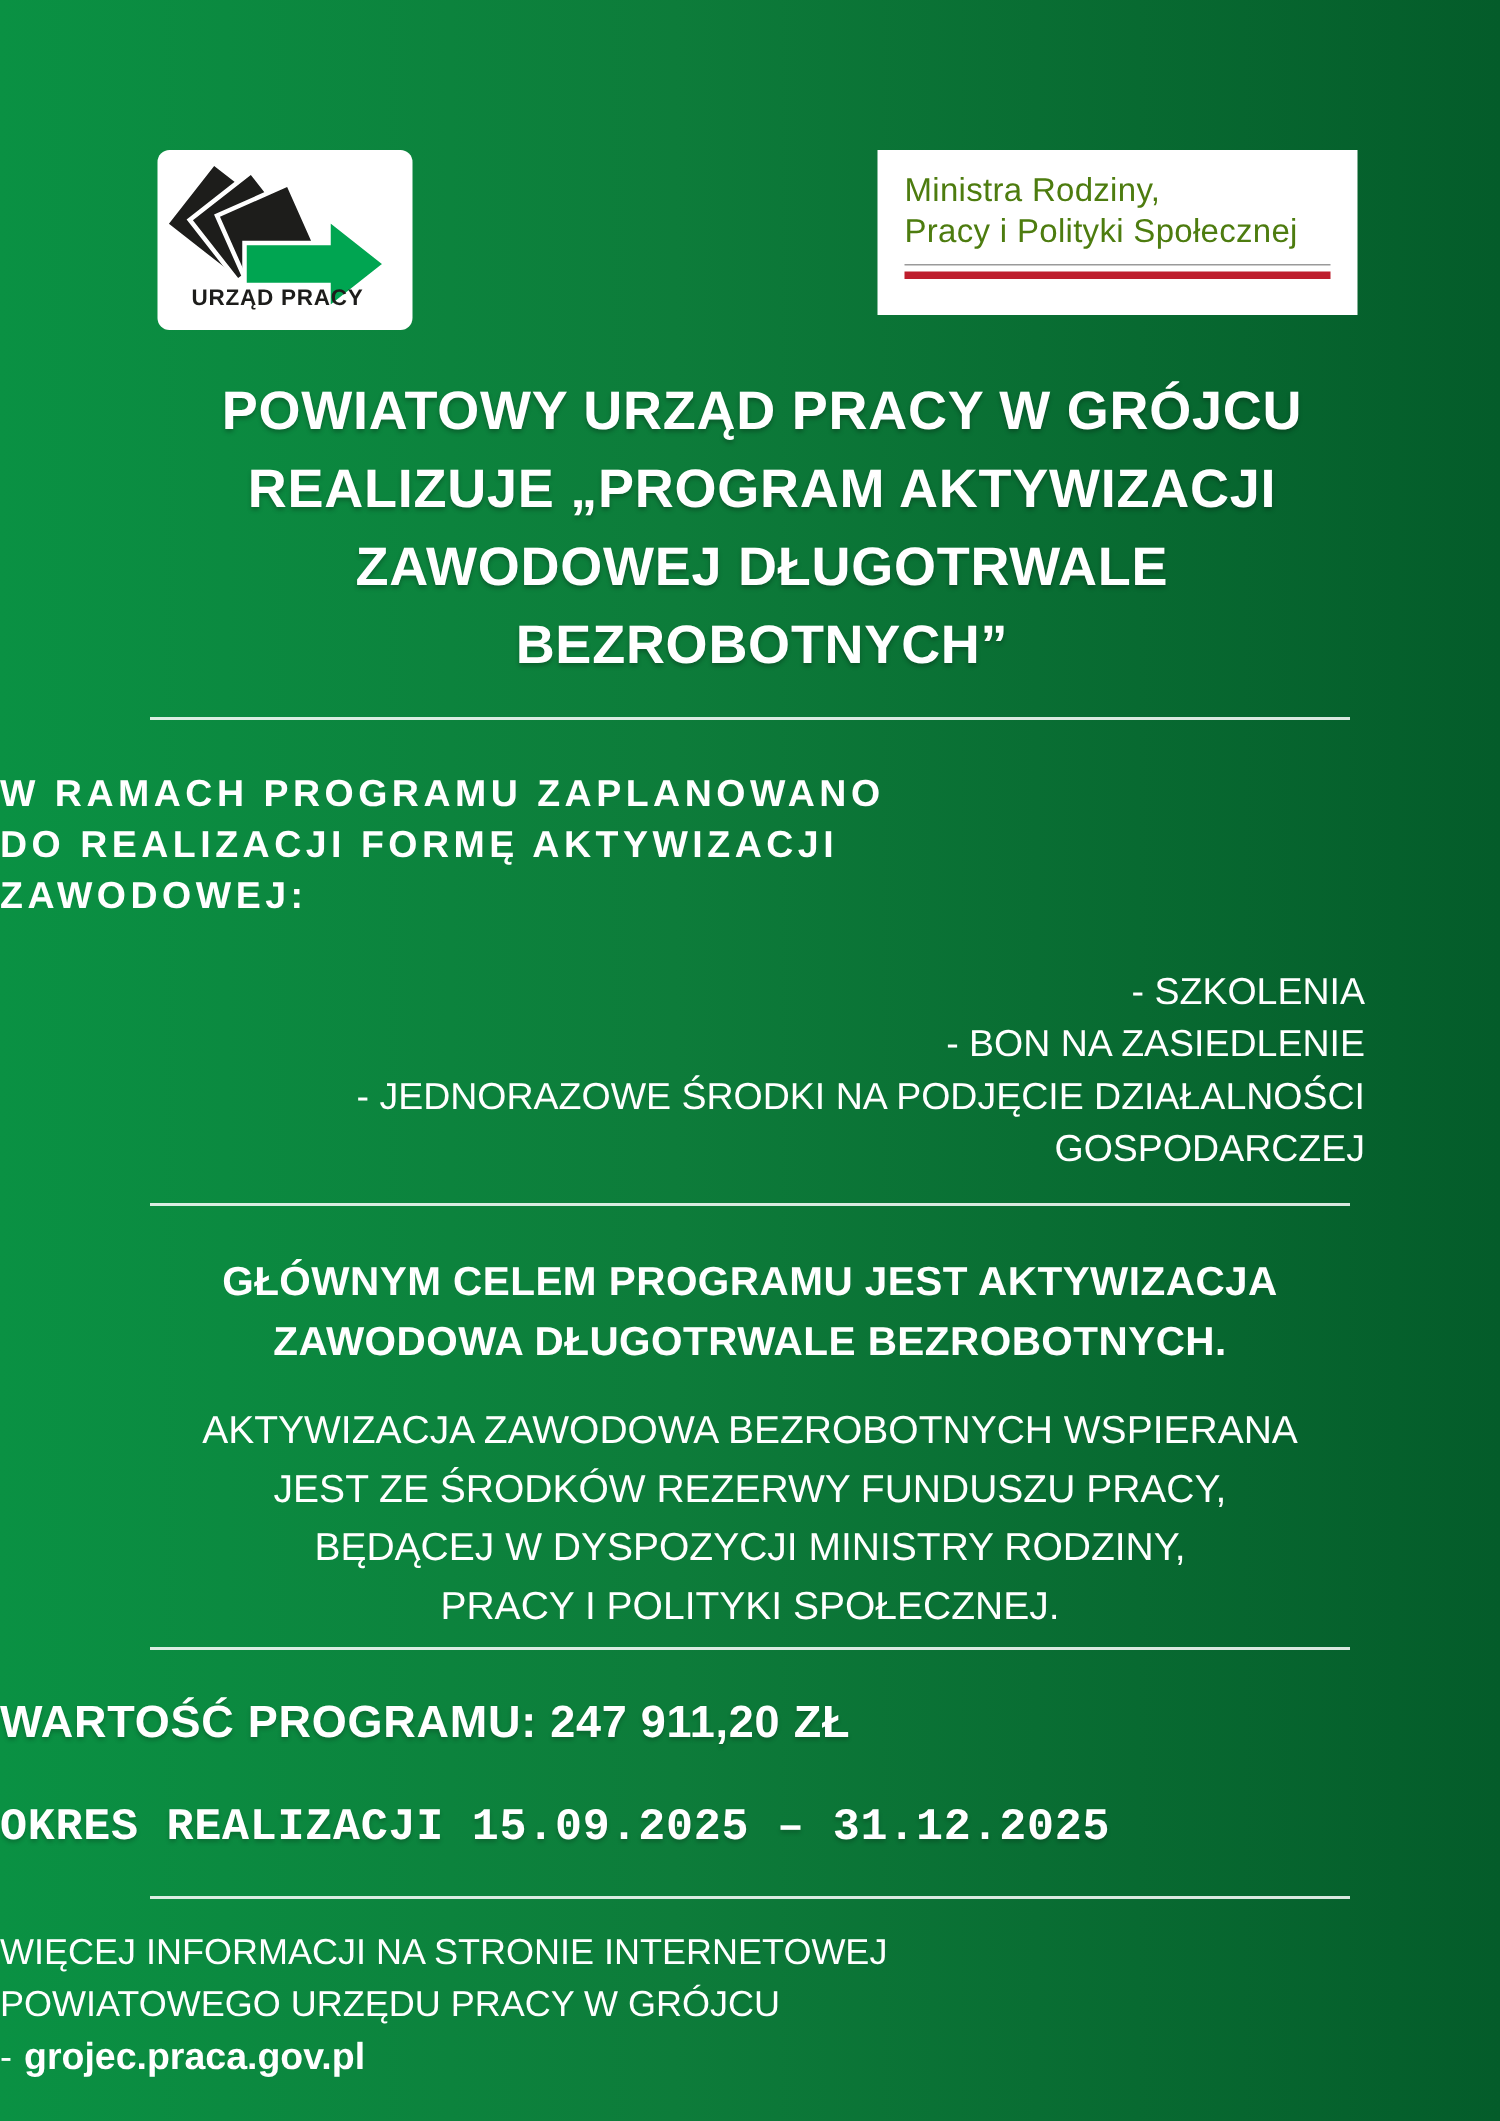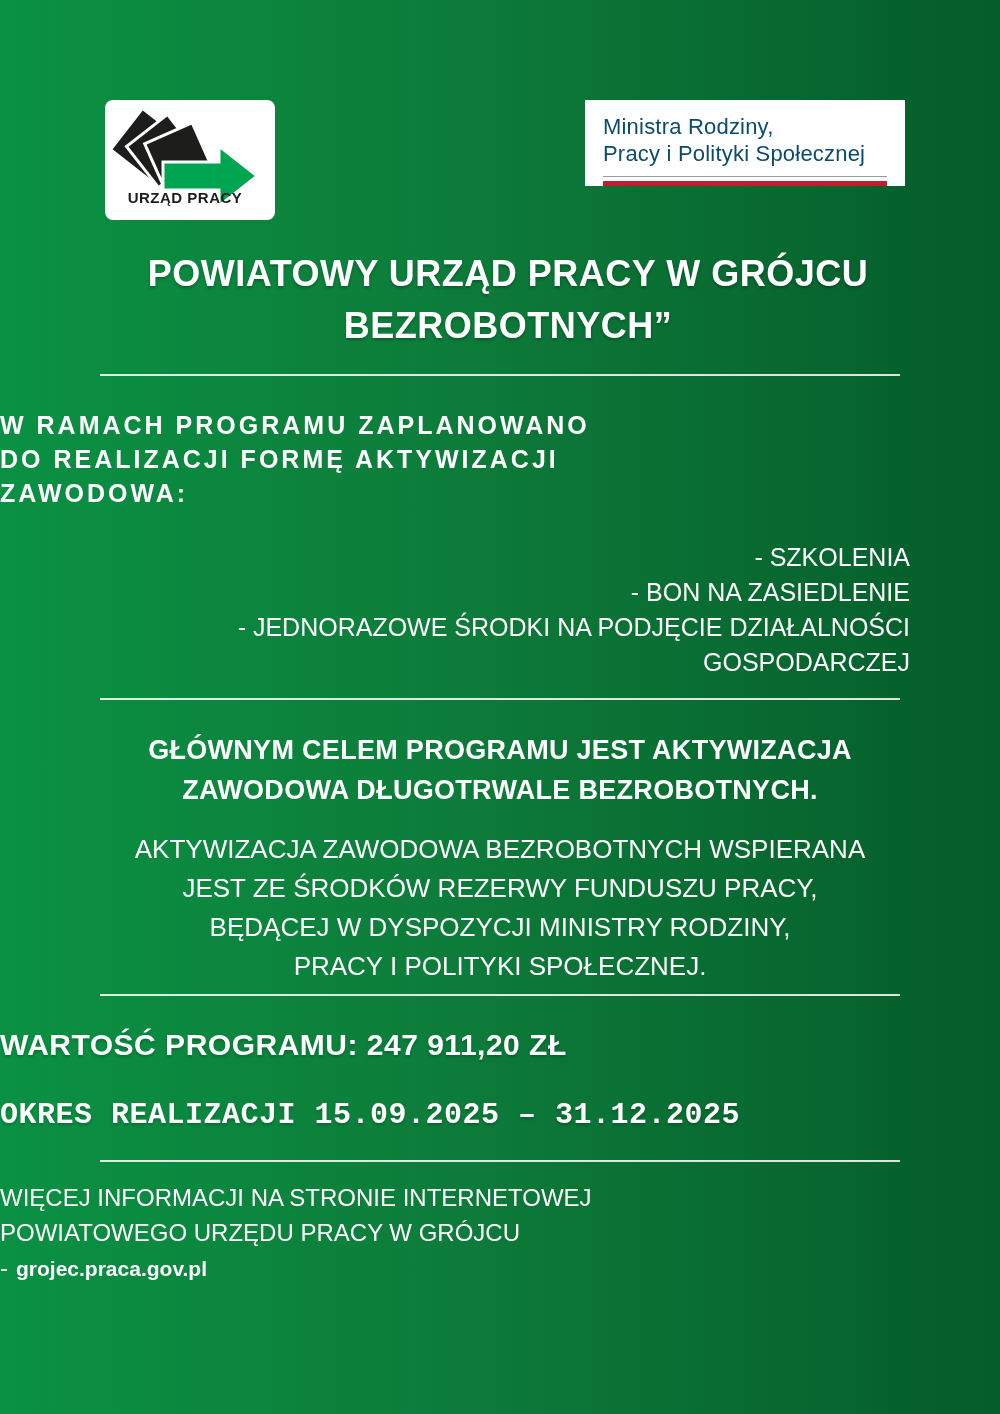--- a/index.html
+++ b/index.html
@@ -21,24 +21,24 @@
     align-items: flex-start;
     padding: 100px 95px 0 105px;
   }
   .logo-up {
     width: 170px; height: 120px;
     background: #ffffff;
     border-radius: 8px;
     overflow: hidden;
   }
   .logo-min {
-    width: 320px; height: 86px;
+    width: 320px; height: 110px;
     background: #ffffff;
     padding: 13px 22px 0 18px;
-    color: #0c4a6e;
+    color: #4d7c0f;
   }
   .logo-min .min-line {
     font-size: 22px;
     line-height: 27px;
     white-space: nowrap;
     letter-spacing: 0.2px;
   }
   .min-flag { margin-top: 9px; width: 284px; }
   .min-gray-line { height: 1px; background: #9a9a9a; }
   .min-red-bar { height: 5px; background: #be1e2d; margin-top: 4px; }
@@ -117,21 +117,21 @@
   .footer {
     margin-top: 18px;
     text-align: left;
     font-size: 24px;
     line-height: 35px;
     font-weight: 400;
   }
   .footer .url-prefix { margin-right: 8px; }
   .footer .url {
     font-weight: bold;
-    font-size: 21px;
+    font-size: 25px;
   }
 </style>
 </head>
 <body>
 
 <div class="poster">
 
   <div class="logo-row">
 
     <div class="logo-up">
@@ -152,29 +152,31 @@
       <div class="min-flag">
         <div class="min-gray-line"></div>
         <div class="min-red-bar"></div>
       </div>
     </div>
 
   </div>
 
   <h1 class="title" style="margin-bottom:0;">
     <div>POWIATOWY URZĄD PRACY W GRÓJCU</div>
+    <div>REALIZUJE „PROGRAM AKTYWIZACJI</div>
+    <div>ZAWODOWEJ DŁUGOTRWALE</div>
     <div>BEZROBOTNYCH”</div>
   </h1>
 
   <hr class="divider">
 
   <div class="section-heading">
     <div>W RAMACH PROGRAMU ZAPLANOWANO</div>
     <div>DO REALIZACJI FORMĘ AKTYWIZACJI</div>
-    <div>ZAWODOWA:</div>
+    <div>ZAWODOWEJ:</div>
   </div>
 
   <ul class="activation-list">
     <li>- SZKOLENIA</li>
     <li>- BON NA ZASIEDLENIE</li>
     <li>- JEDNORAZOWE ŚRODKI NA PODJĘCIE DZIAŁALNOŚCI GOSPODARCZEJ</li>
   </ul>
 
   <hr class="divider divider-2">
 

